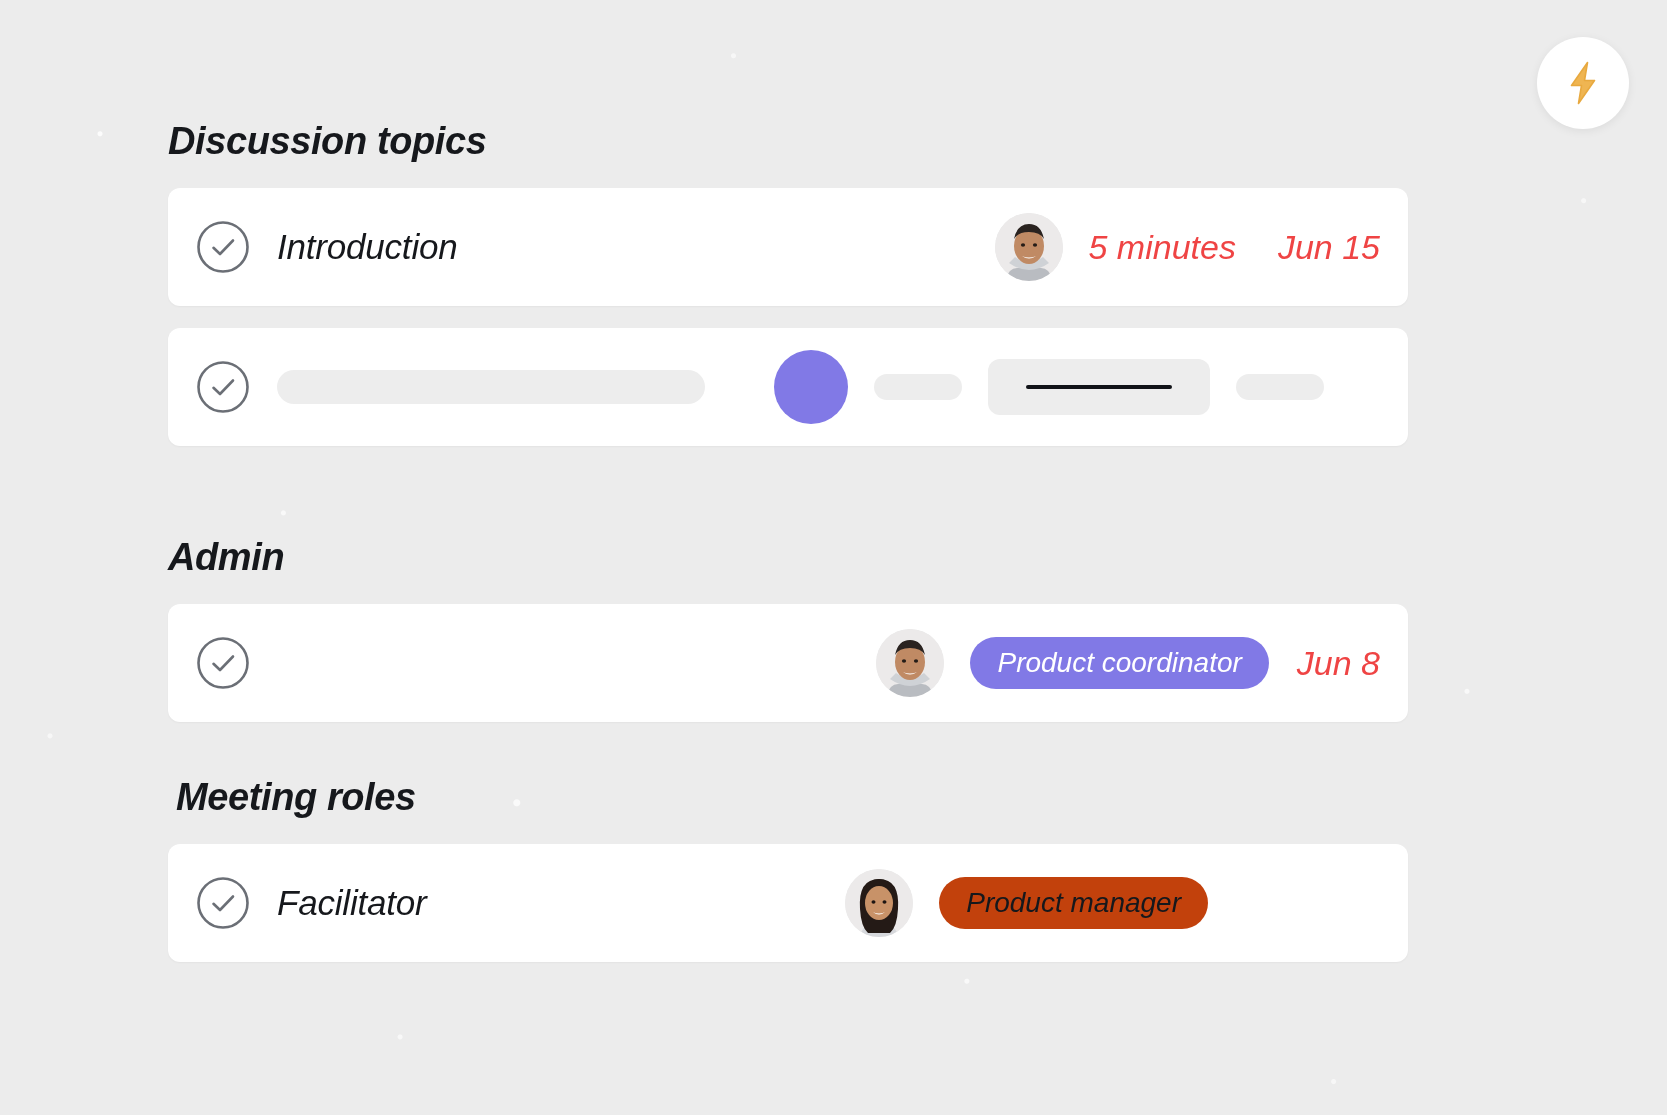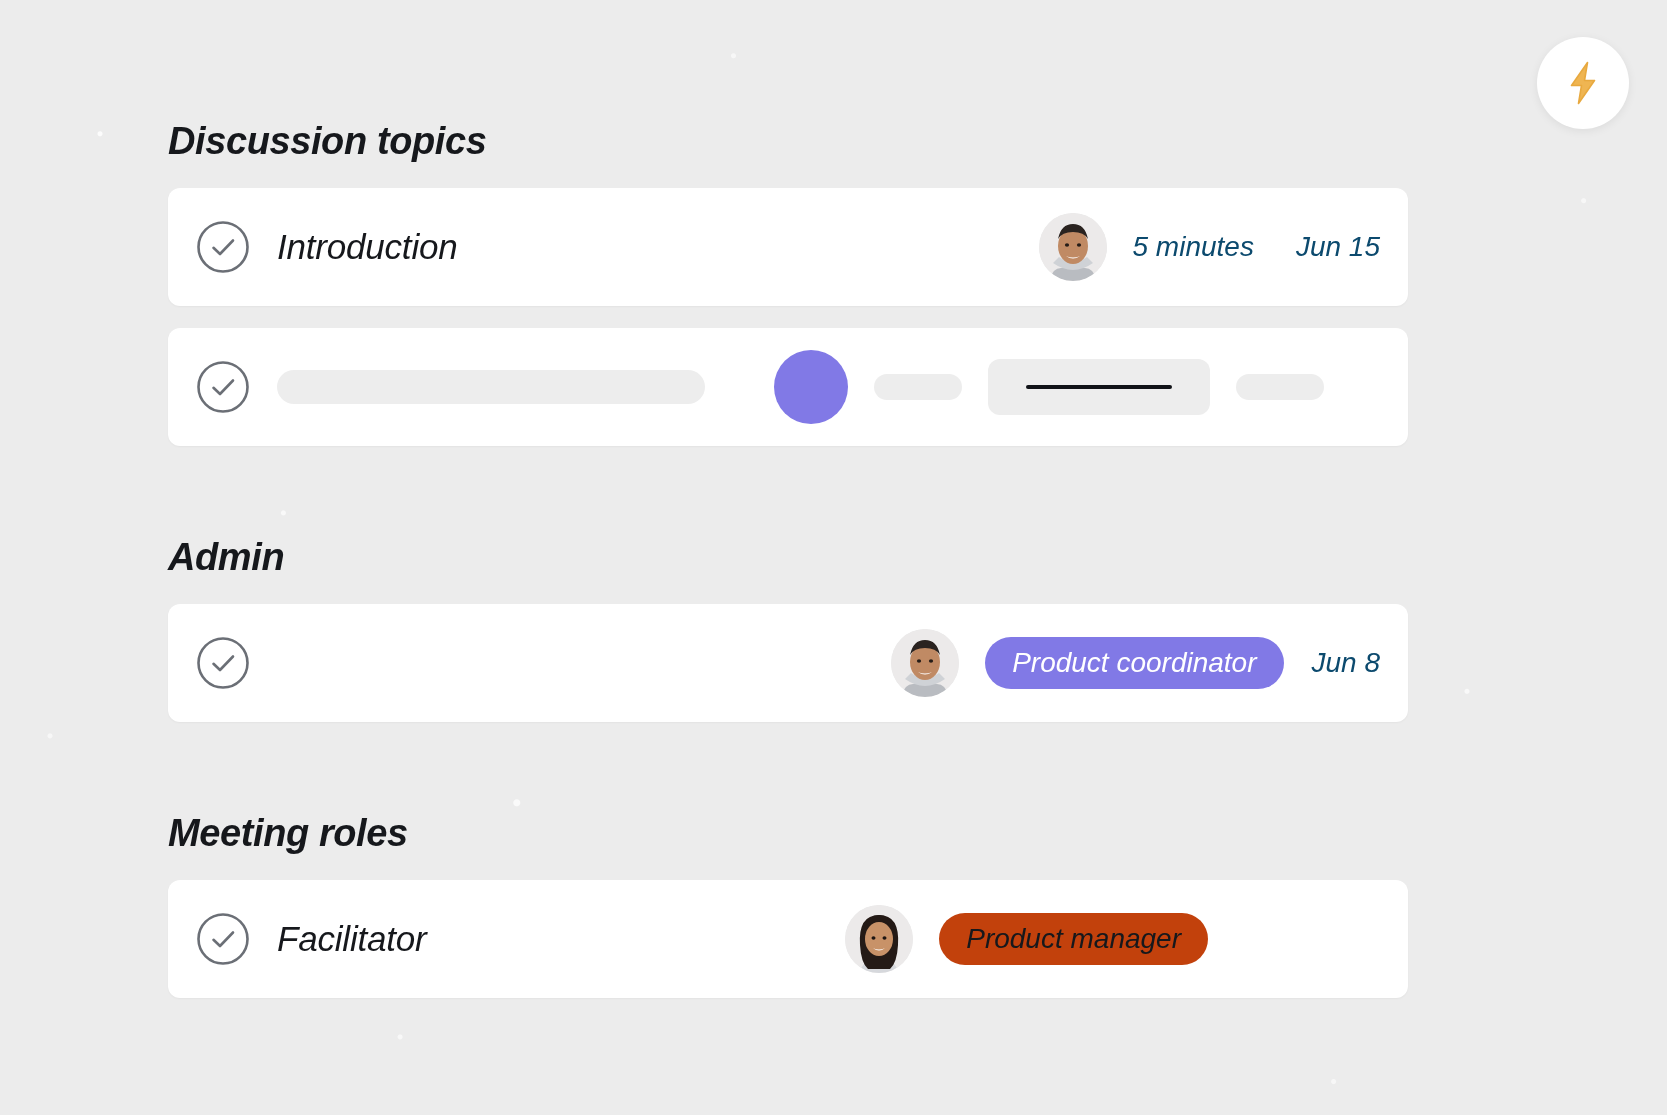--- a/index.html
+++ b/index.html
@@ -71,21 +71,21 @@
   .section-title {
     font-size: 38px;
     font-weight: 700;
     color: #16181c;
     letter-spacing: -0.4px;
     line-height: 1;
     margin: 0;
   }
   .section-title.first { padding-top: 122px; }
   .section-title.admin { padding-top: 92px; }
-  .section-title.roles { padding-top: 92px; }
+  .section-title.roles { padding-top: 56px; margin-left: 8px; }
 
   .card {
     background: #ffffff;
     border-radius: 12px;
     height: 118px;
     margin-top: 28px;
     display: flex;
     align-items: center;
     box-shadow: 0 1px 2px rgba(0,0,0,.04);
     position: relative;
@@ -122,22 +122,22 @@
     flex: 0 0 auto;
     overflow: hidden;
     position: relative;
     background: #e9e9e9;
     cursor: pointer;
   }
   .avatar svg { display:block; width:100%; height:100%; }
 
   
   .meta {
-    font-size: 28px;
-    color: #0c4a6e;
+    font-size: 34px;
+    color: #ef4444;
     white-space: nowrap;
   }
 
   
   .pill {
     display: inline-flex;
     align-items: center;
     justify-content: center;
     height: 52px;
     padding: 0 27px;

